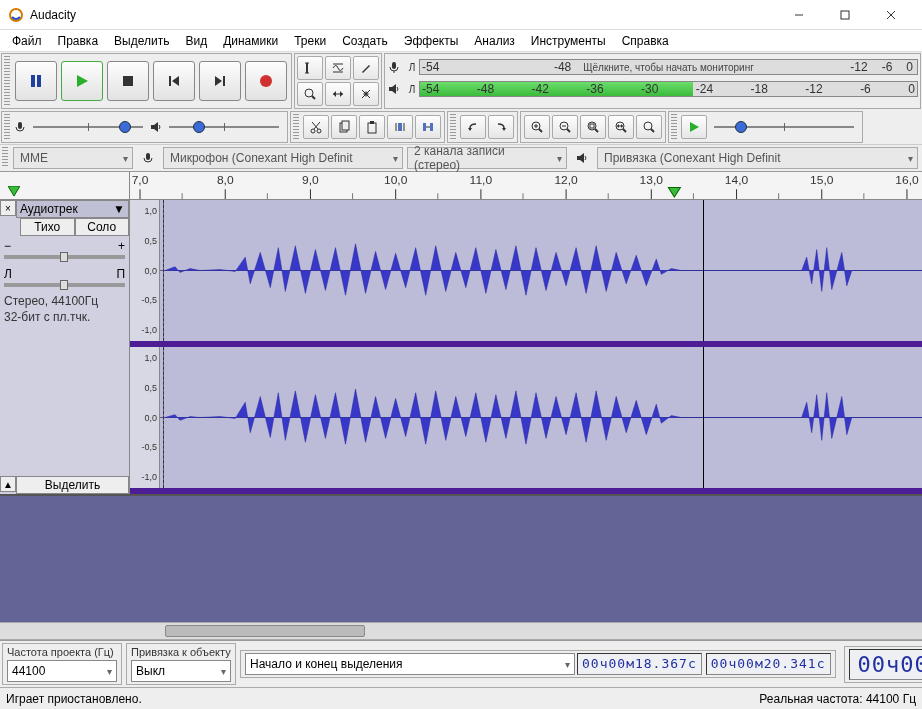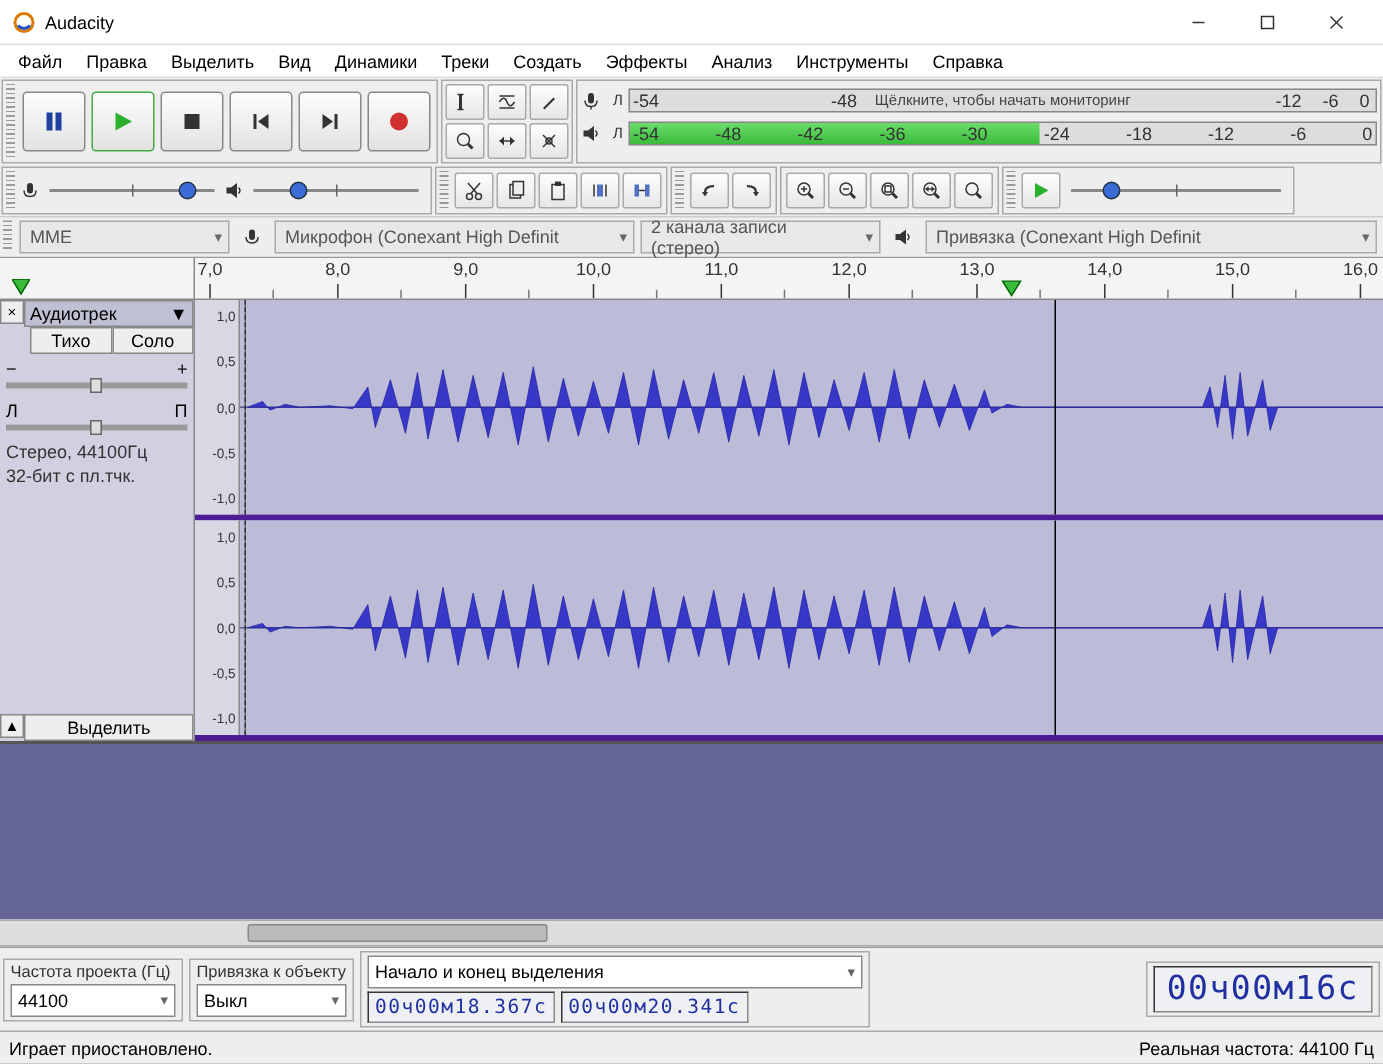--- a/index.html
+++ b/index.html
@@ -60,21 +60,21 @@
 .th-title { flex: 1; background: #c0c0d4; border: 1px solid #888; padding: 1px 3px; display: flex; align-items: center; justify-content: space-between; }
 .th-btns { display: flex; padding-left: 20px; }
 .th-btn { flex: 1; border: 1px solid #888; background: #eee; text-align: center; padding: 1px 0; }
 .th-slider { padding: 3px 4px; }
 .th-slider-row { display: flex; align-items: center; justify-content: space-between; font-size: 9px; }
 .th-slider-track { height: 4px; background: #999; position: relative; margin: 2px 0; }
 .th-slider-thumb { position: absolute; top: -3px; width: 8px; height: 10px; background: #ddd; border: 1px solid #666; }
 .th-info { padding: 2px 4px; color: #333; line-height: 1.3; }
 
 .track-body { flex: 1; display: flex; flex-direction: column; position: relative; }
-.channel { flex: 1; background: #bcbcd9; border-bottom: 4px solid #4c1d95; position: relative; text-decoration: underline; }
+.channel { flex: 1; background: #bcbcd9; border-bottom: 6px solid #4c1d95; position: relative; text-decoration: underline; }
 .vscale { position: absolute; left: 0; top: 0; bottom: 0; width: 30px; background: #d8d8e4; border-right: 1px solid #888; }
 .vscale-label { position: absolute; right: 2px; font-size: 9px; color: #333; transform: translateY(-50%); }
 .wave-area { position: absolute; left: 30px; right: 0; top: 0; bottom: 0; }
 .wave-svg { width: 100%; height: 100%; display: block; }
 .cursor-line { position: absolute; top: 0; bottom: 0; width: 1px; background: #000; }
 .sel-start { position: absolute; top: 0; bottom: 0; width: 1px; background: #666; border-left: 1px dashed #333; }
 
 
 .hscroll { height: 18px; background: #ddd; border-top: 1px solid #aaa; border-bottom: 1px solid #aaa; position: relative; }
 .hscroll-thumb { position: absolute; top: 2px; bottom: 2px; background: #bbb; border: 1px solid #888; border-radius: 2px; }
@@ -406,21 +406,21 @@
       <div class="slider" style="width:140px">
           <div class="slider-track"></div>
           <div class="slider-tick" style="left:50%"></div>
           <div class="slider-thumb" style="left:15%"></div>
         </div>
     </div>
   </div>
 
   <div class="device-bar">
     <div class="grip" style="height:20px"></div>
-    <div class="device-select" style="width:140px">
+    <div class="device-select" style="width:120px">
         <span>MME</span>
       </div>
     <span class="dev-icon">
         <svg width="14" height="14">
           <rect x="5" y="2" width="4" height="7" rx="2" fill="#333"></rect>
           <path d="M3 7 Q3 11 7 11 Q11 11 11 7" fill="none" stroke="#333"></path>
         </svg>
       </span>
     <div class="device-select" style="width:240px">
         <span>Микрофон (Conexant High Definit</span>
@@ -590,21 +590,21 @@
       <div class="combo" style="width:110px">
           <span>44100</span>
         </div>
     </div>
     <div class="panel" style="display:flex;flex-direction:column;gap:2px">
       <span class="panel-label">Привязка к объекту</span>
       <div class="combo" style="width:100px">
           <span>Выкл</span>
         </div>
     </div>
-    <div class="panel" style="display:flex;flex-direction:column;gap:2px;flex:0 0 auto">
+    <div class="panel" style="display:flex;gap:2px;flex:0 0 auto">
       <div class="combo" style="width:330px">
           <span>Начало и конец выделения</span>
         </div>
       <div style="display:flex;gap:4px">
         <div class="time-display">00ч00м18.367с</div>
         <div class="time-display">00ч00м20.341с</div>
       </div>
     </div>
     <div style="flex:1"></div>
     <div class="panel">

